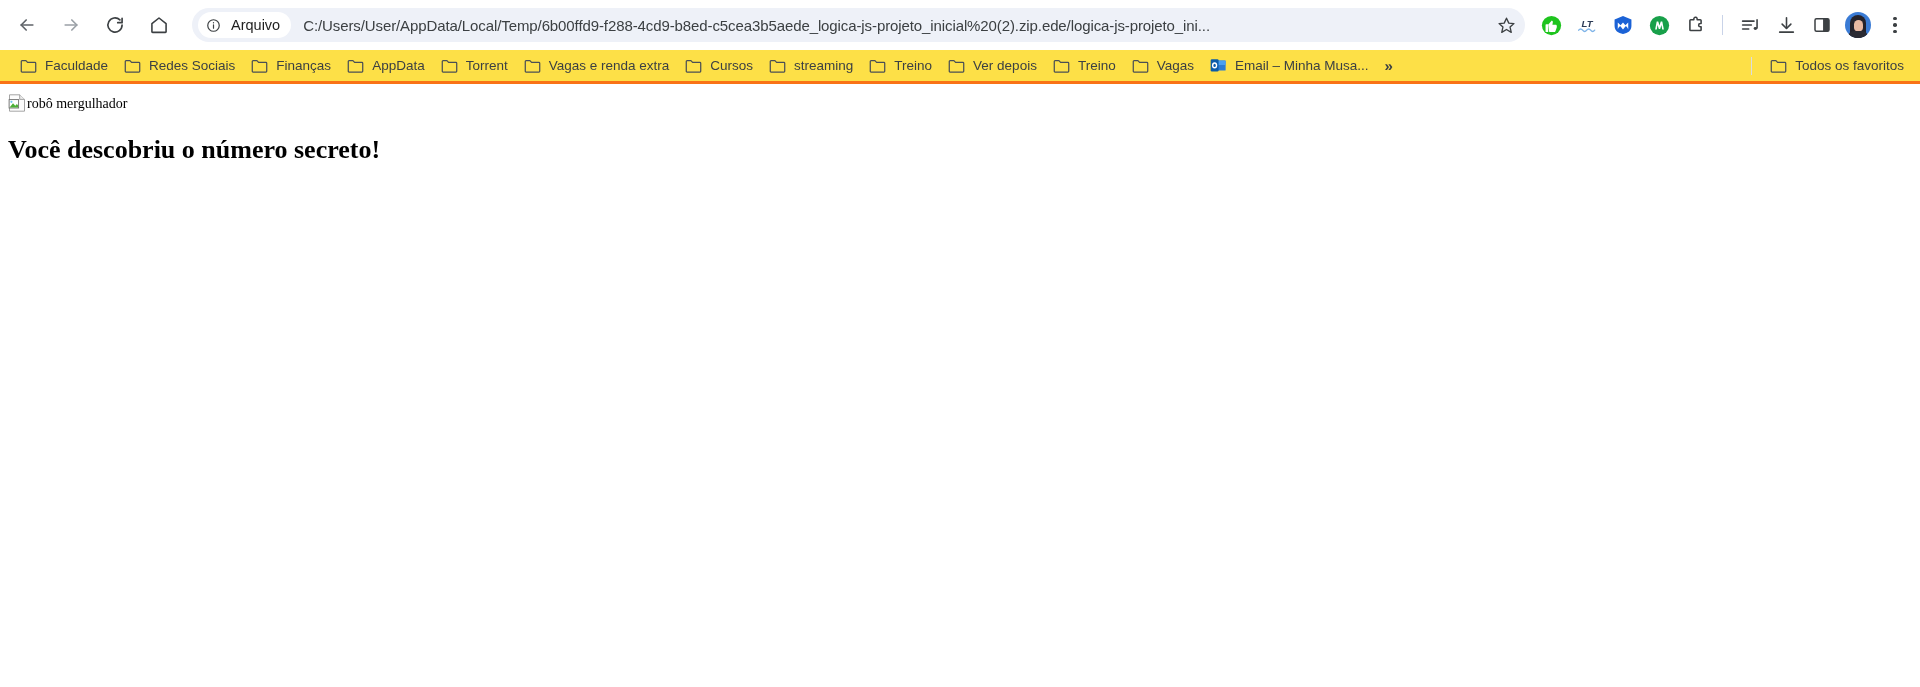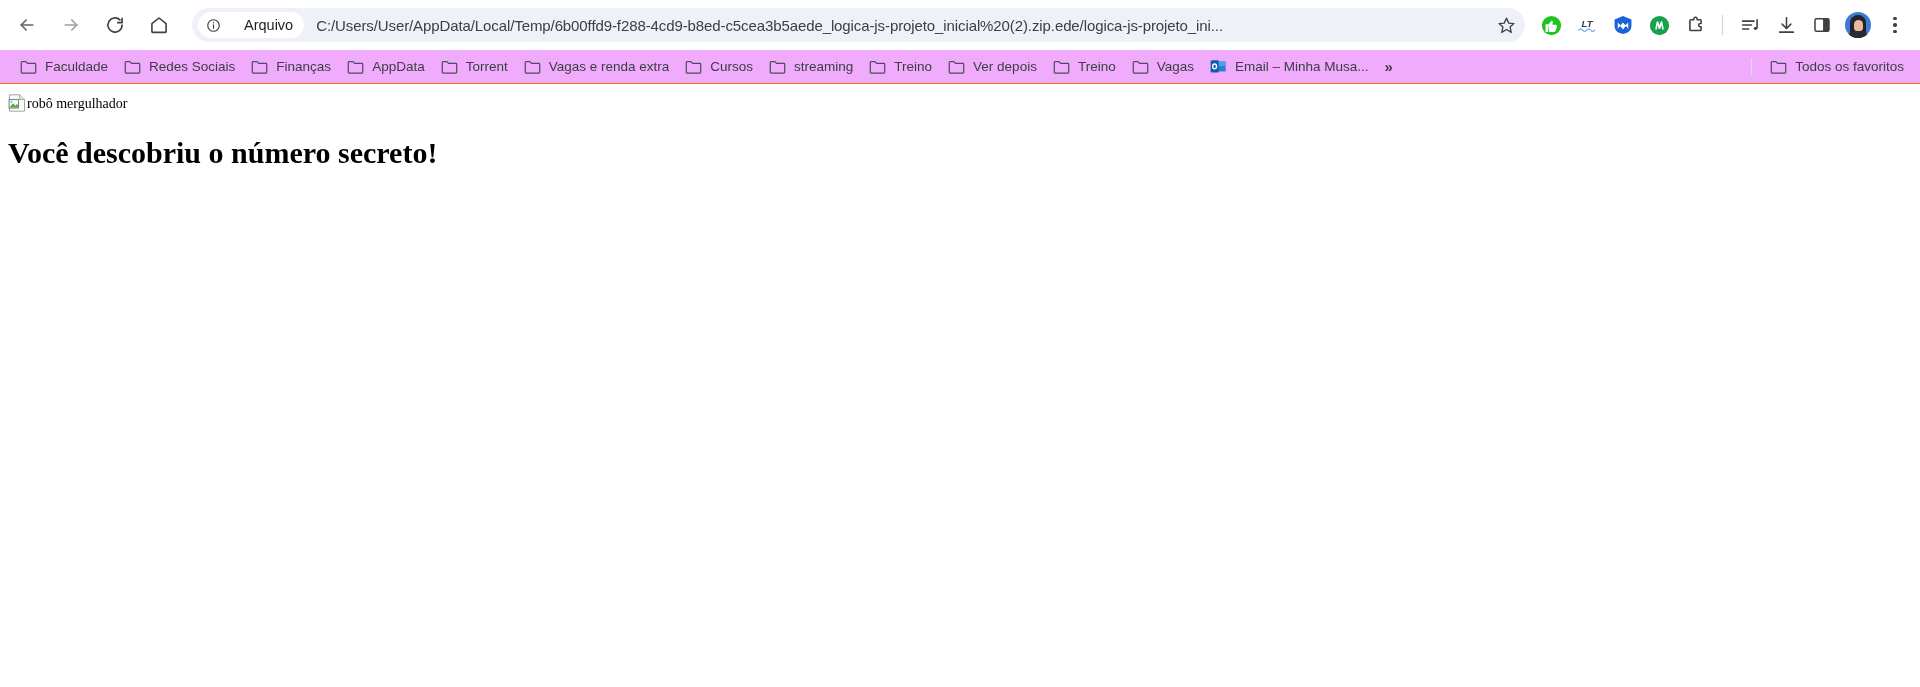--- a/index.html
+++ b/index.html
@@ -56,21 +56,21 @@
   }
 
   .file-chip {
     height: 26px;
     background: #ffffff;
     border-radius: 13px;
     display: flex;
     align-items: center;
     padding: 0 11px 0 8px;
     flex: 0 0 auto;
-    gap: 23px;
+    gap: 10px;
   }
   .file-chip .chip-label {
     font-size: 14.5px;
     color: #1f1f1f;
     white-space: nowrap;
   }
 
   .url-text {
     flex: 1 1 auto;
     font-size: 15px;
@@ -162,22 +162,22 @@
     display: block;
   }
 
   
   .bookmarks-bar {
     height: 34px;
     display: flex;
     align-items: center;
     padding: 0 8px 0 12px;
     box-sizing: border-box;
-    border-bottom: 1px solid #f97316;
-    background: #f0abfc;
+    border-bottom: 3px solid #f97316;
+    background: #fde047;
     overflow: hidden;
   }
   .bm {
     display: flex;
     align-items: center;
     gap: 8px;
     padding: 4px 8px;
     border-radius: 6px;
     flex: 0 0 auto;
     white-space: nowrap;
@@ -238,21 +238,21 @@
   h1.page-h1 {
     font-family: "Liberation Serif", serif;
     font-size: 40px;
     font-weight: bold;
     color: #000000;
     margin: 21px 0 21px 0;
     line-height: 1.05;
   }
   h3.page-h3 {
     font-family: "Liberation Serif", serif;
-    font-size: 30px;
+    font-size: 26px;
     font-weight: bold;
     color: #000000;
     margin: 21px 0 0 0;
     line-height: 1.1;
   }
 </style>
 </head>
 <body>
 
 <div class="browser-chrome">

